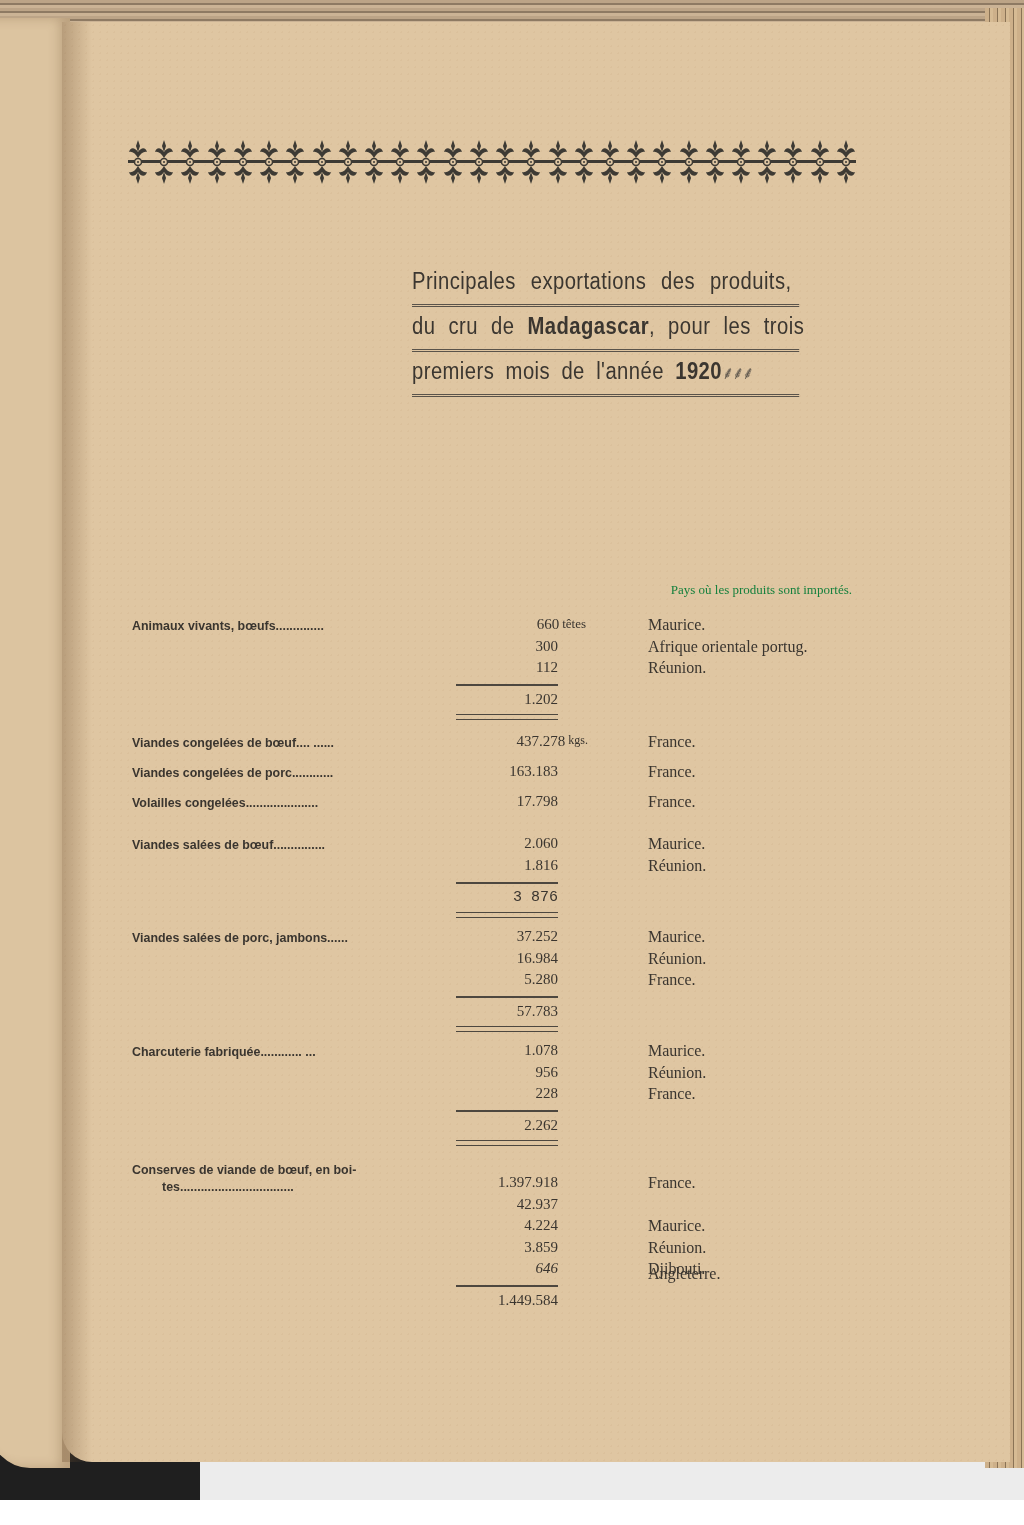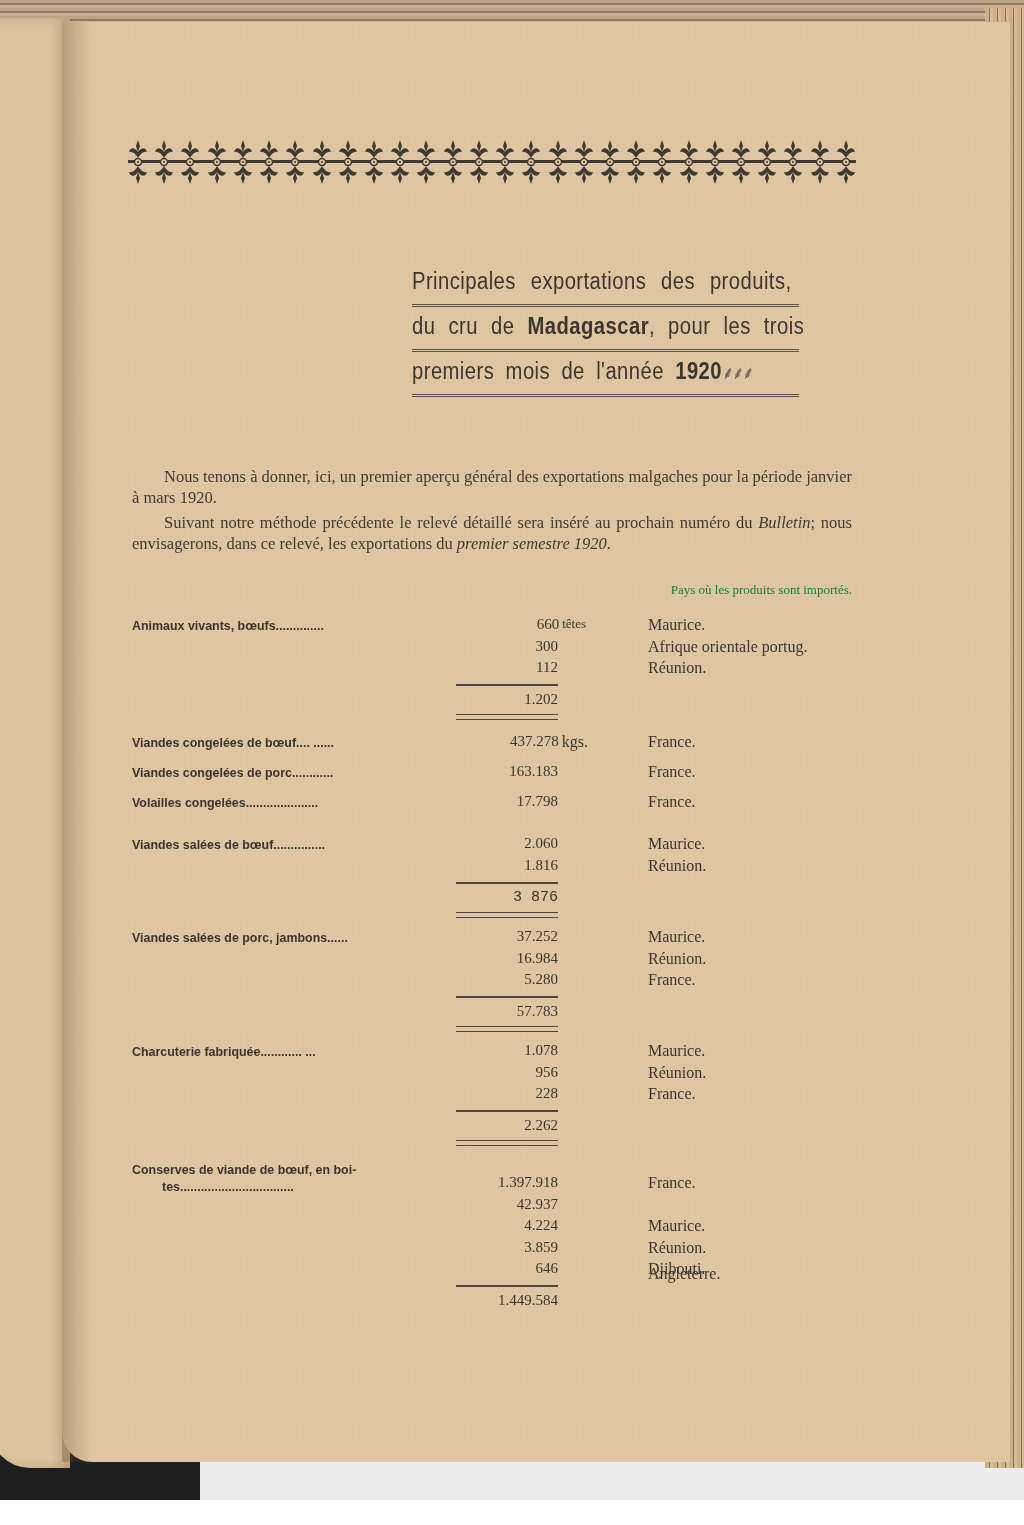--- a/index.html
+++ b/index.html
@@ -30,21 +30,21 @@
   .p1{top:466px;text-indent:32px;}
   .p2{top:512px;text-indent:32px;}
   .para i{font-style:italic;}
 
   .col-header{position:absolute;right:172px;top:582px;font-family:"Liberation Serif",serif;font-size:13px;color:#15803d;}
 
   .row{position:absolute;font-family:"Liberation Serif",serif;color:#3a352f;}
   .label{position:absolute;left:132px;font-family:"Liberation Sans",sans-serif;font-weight:bold;font-size:13.5px;color:#3a352f;white-space:nowrap;transform:scaleX(.92);transform-origin:left top;}
   .qty{position:absolute;right:466px;font-size:15px;text-align:right;white-space:nowrap;}
   .unit{font-size:13px;vertical-align:top;margin-left:3px;}
-  .unit-kg{font-size:16px;}
+  .unit-kg{font-size:12px;}
   .dest{position:absolute;left:648px;font-size:16px;white-space:nowrap;}
   .rule{position:absolute;left:456px;width:102px;height:2px;background:#4d473f;}
   .rule.double{height:4px;background:none;border-top:1.5px solid #4d473f;border-bottom:1.5px solid #4d473f;}
 </style>
 </head>
 <body>
 
 <div class="scan">
   <div class="top-edge"></div>
   <div class="right-edges"></div>
@@ -336,22 +336,20 @@
         <path d="M10 46 L12 40 L10 34 L8 40 Z" fill="#3d3a34"></path>
       </svg>
     </div>
 
   <div class="title">
     <div class="title-line l1">Principales exportations des produits,</div>
     <div class="title-line l2"><span id="t2">du cru de <b>Madagascar</b>, pour les trois</span></div>
     <div class="title-line l3"><span>premiers mois de l'année <b>1920</b></span><span class="sprig">⸙⸙⸙</span></div>
   </div>
 
-  <div class="para p1">Nous tenons à donner, ici, un premier aperçu général des exportations malgaches pour la période janvier à mars 1920.</div>
-  <div class="para p2"><span>Suivant notre méthode précédente le relevé détaillé sera inséré au prochain numéro du </span><i>Bulletin</i><span>; nous envisagerons, dans ce relevé, les exportations du </span><i>premier semestre 1920</i><span>.</span></div>
 
   <div class="col-header">Pays où les produits sont importés.</div>
 
   <div id="exports-table">
       <div class="label" style="top: 618px;">Animaux vivants, bœufs..............</div>
       <div class="row qty" style="top: 616px; right: 438px;"><span>660</span><span class="unit">têtes</span></div>
       <div class="row dest" style="top: 616px;">Maurice.</div>
       <div class="row qty" style="top: 637.5px;"><span>300</span></div>
       <div class="row dest" style="top: 637.5px;">Afrique orientale portug.</div>
       <div class="row qty" style="top: 659px;"><span>112</span></div>
@@ -399,19 +397,19 @@
       <div class="label" style="top: 1162px;">Conserves de viande de bœuf, en boi-</div>
       <div class="label" style="top: 1179px; left: 162px;">tes.................................</div>
       <div class="row qty" style="top: 1174px;"><span>1.397.918</span></div>
       <div class="row dest" style="top: 1174px;">France.</div>
       <div class="row qty" style="top: 1195.5px;"><span>42.937</span></div>
       <div class="row dest" style="top: 1265px;">Angleterre.</div>
       <div class="row qty" style="top: 1217px;"><span>4.224</span></div>
       <div class="row dest" style="top: 1217px;">Maurice.</div>
       <div class="row qty" style="top: 1238.5px;"><span>3.859</span></div>
       <div class="row dest" style="top: 1238.5px;">Réunion.</div>
-      <div class="row qty" style="top: 1260px;"><span>646</span></div>
+      <div class="row qty" style="top: 1260px; font-style: italic;"><span>646</span></div>
       <div class="row dest" style="top: 1260px;">Djibouti.</div>
       <div class="rule" style="top: 1285px;"></div>
       <div class="row qty" style="top: 1292px;">1.449.584</div>
     </div>
 
 </div>
 
 </body></html>

